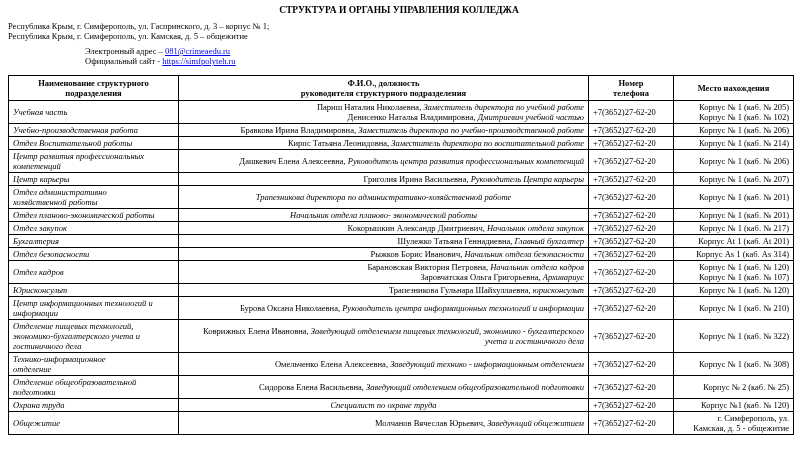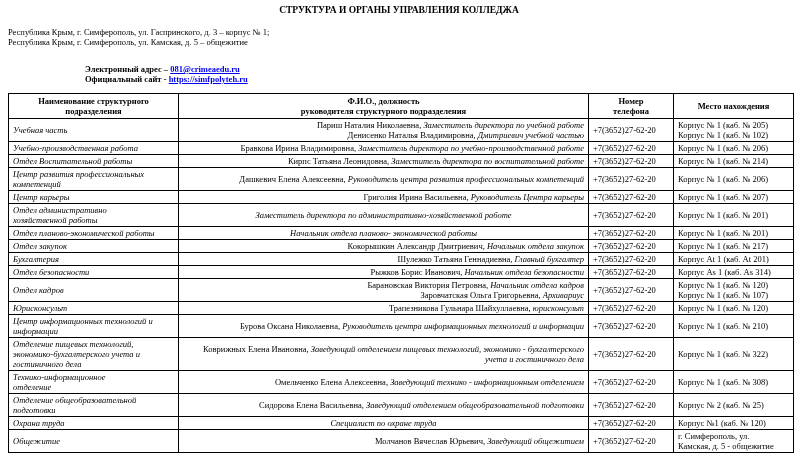--- a/index.html
+++ b/index.html
@@ -6,40 +6,40 @@
   body {
     width:800px; height:460px; overflow:hidden;
     font-family:"Liberation Serif", serif;
     font-size:8.5px; color:#000;
   }
   .page { padding:5px 10px 0 8px; }
   .title {
     margin:0; font-size:9.5px; font-weight:bold; text-align:center;
     line-height:11px; font-family:"Liberation Serif", serif;
   }
-  .addresses { margin-top:11px; line-height:10px; }
-  .contacts { margin-top:17px; margin-left:77px; line-height:10px;font-weight:bold; }
+  .addresses { margin-top:5px; line-height:10px; }
+  .contacts { margin-top:5px; margin-left:77px; line-height:10px; }
   .contacts a { color:#0000EE; text-decoration:underline; cursor:pointer; }
   table.org {
     margin-top:9px; border-collapse:collapse; table-layout:fixed;
     width:785px;
   }
   table.org th, table.org td {
     border:1px solid #000; padding:1px 4px; vertical-align:middle;
     line-height:10px; overflow:hidden;
   }
   table.org th { font-weight:bold; text-align:center; padding:2px 3px; }
   col.c1 { width:170px; } col.c2 { width:410px; }
   col.c3 { width:85px; }  col.c4 { width:120px; }
   td.unit { font-style:italic; text-align:left; }
   td.fio  { text-align:right; }
   td.fio.center { text-align:center; }
   td.fio .pos { font-style:italic; }
   td.phone { text-align:left; }
-  td.loc { text-align:left; padding:1px 2px; }
+  td.loc { text-align:right; padding:1px 2px; }
 </style>
 </head>
 <body>
 
 <div class="page">
 
   <h1 class="title">СТРУКТУРА И ОРГАНЫ УПРАВЛЕНИЯ КОЛЛЕДЖА</h1>
 
   <div class="addresses">
     <div>Республика Крым, г. Симферополь, ул. Гаспринского, д. 3 – корпус № 1;</div>
@@ -104,21 +104,21 @@
           <td class="unit"><span>Центр карьеры</span></td>
           <td class="fio">
             <div><span>Григолия Ирина Васильевна, </span><span class="pos">Руководитель Центра карьеры</span></div>
           </td>
           <td class="phone">+7(3652)27-62-20</td>
           <td class="loc"><span>Корпус № 1 (каб. № 207)</span></td>
         </tr>
         <tr>
           <td class="unit"><span>Отдел административно</span><br><span>хозяйственной работы</span></td>
           <td class="fio center">
-            <div><span class="pos">Заместитель директора по административно-хозяйственной работе</span></div>
+            <div><span class="pos">Трапезникова директора по административно-хозяйственной работе</span></div>
           </td>
           <td class="phone">+7(3652)27-62-20</td>
           <td class="loc"><span>Корпус № 1 (каб. № 201)</span></td>
         </tr>
         <tr>
           <td class="unit"><span>Отдел планово-экономической работы</span></td>
           <td class="fio center">
             <div><span class="pos">Начальник отдела планово- экономической работы</span></div>
           </td>
           <td class="phone">+7(3652)27-62-20</td>

